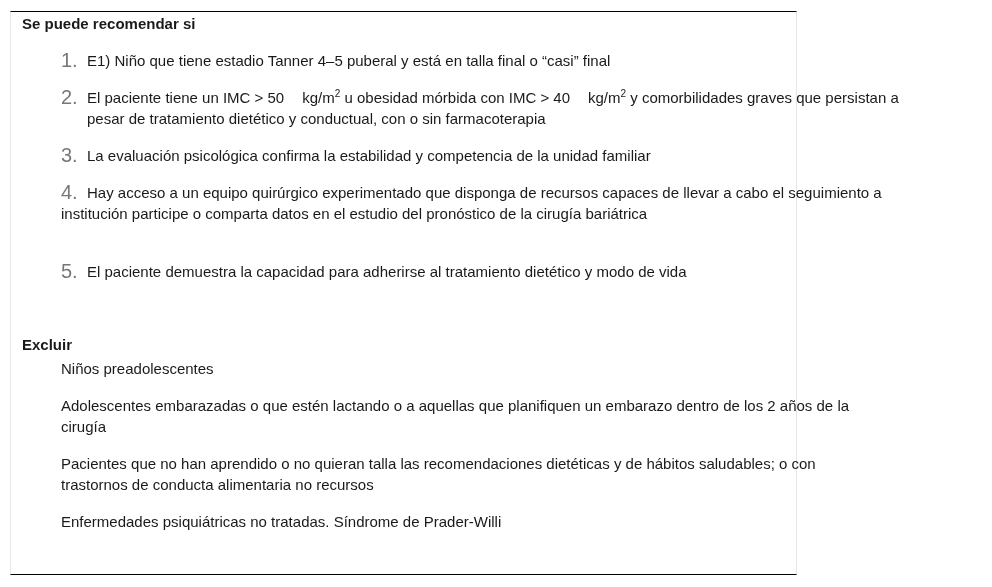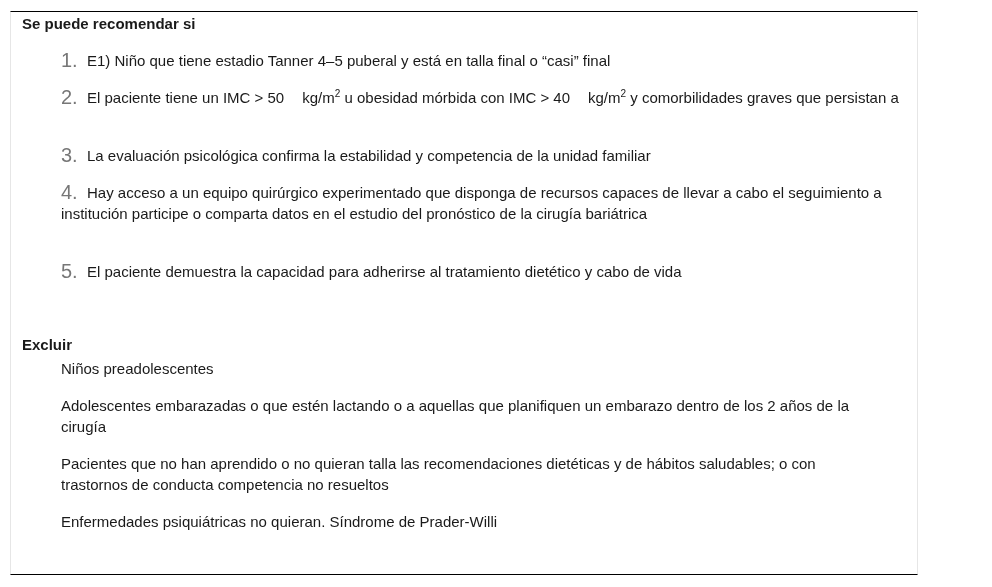--- a/index.html
+++ b/index.html
@@ -1,21 +1,21 @@
 <!DOCTYPE html>
 <html><head>
 <meta charset="utf-8">
 <style>
   html, body { margin: 0; padding: 0; background: #ffffff; }
   body {
     width: 992px; height: 587px; position: relative; overflow: hidden;
     font-family: "Liberation Sans", sans-serif; font-size: 15px; color: #1a1a1a;
   }
   .table {
-    position: absolute; left: 10px; top: 11px; width: 908px; height: 564px;
+    position: absolute; left: 10px; top: 11px; width: 787px; height: 564px;
     border-top: 1px solid #000; border-bottom: 1px solid #000;
     border-left: 1px solid #e6e6e6; border-right: 1px solid #e6e6e6;
     box-sizing: border-box;
   }
   .section-title {
     position: absolute; left: 11px; font-weight: bold; font-size: 15px; line-height: 21px;
   }
   .ol-item {
     position: absolute; left: 50px; width: 900px; line-height: 21px;
   }
@@ -37,48 +37,49 @@
 <div class="table">
 
   <div class="section-title" style="top:1px;">Se puede recomendar si</div>
 
   <div class="ol-item" style="top:38px;">
     <span class="num">1.</span><span>E1) Niño que tiene estadio Tanner 4–5 puberal y está en talla final o “casi” final</span>
   </div>
 
   <div class="ol-item" style="top:75px;">
     <span class="num">2.</span><span>El paciente tiene un IMC &gt; 50</span><span class="gap"></span><span>kg/m</span><sup>2</sup><span> u obesidad mórbida con IMC &gt; 40</span><span class="gap"></span><span>kg/m</span><sup>2</sup><span> y comorbilidades graves que persistan a</span>
+    <span class="cont">pesar de tratamiento dietético y conductual, con o sin farmacoterapia</span>
   </div>
 
   <div class="ol-item" style="top:133px;">
     <span class="num">3.</span><span>La evaluación psicológica confirma la estabilidad y competencia de la unidad familiar</span>
   </div>
 
   <div class="ol-item" style="top:170px;">
     <span class="num">4.</span><span>Hay acceso a un equipo quirúrgico experimentado que disponga de recursos capaces de llevar a cabo el seguimiento a</span>
     <span class="cont-full">institución participe o comparta datos en el estudio del pronóstico de la cirugía bariátrica</span>
   </div>
 
   <div class="ol-item" style="top:249px;">
-    <span class="num">5.</span><span>El paciente demuestra la capacidad para adherirse al tratamiento dietético y cabo de vida</span>
+    <span class="num">5.</span><span>El paciente demuestra la capacidad para adherirse al tratamiento dietético y modo de vida</span>
   </div>
 
   <div class="section-title" style="top:309px;margin-top:13px;">Excluir</div>
 
   <div class="ex-item" style="top:346px;">
     <span class="cont-full">Niños preadolescentes</span>
   </div>
 
   <div class="ex-item" style="top:383px;">
     <span class="cont-full">Adolescentes embarazadas o que estén lactando o a aquellas que planifiquen un embarazo dentro de los 2 años de la</span>
     <span class="cont-full">cirugía</span>
   </div>
 
   <div class="ex-item" style="top:441px;">
     <span class="cont-full">Pacientes que no han aprendido o no quieran talla las recomendaciones dietéticas y de hábitos saludables; o con</span>
-    <span class="cont-full">trastornos de conducta competencia no resueltos</span>
+    <span class="cont-full">trastornos de conducta alimentaria no recursos</span>
   </div>
 
   <div class="ex-item" style="top:499px;">
-    <span class="cont-full">Enfermedades psiquiátricas no quieran. Síndrome de Prader-Willi</span>
+    <span class="cont-full">Enfermedades psiquiátricas no tratadas. Síndrome de Prader-Willi</span>
   </div>
 
 </div>
 
 </body></html>

